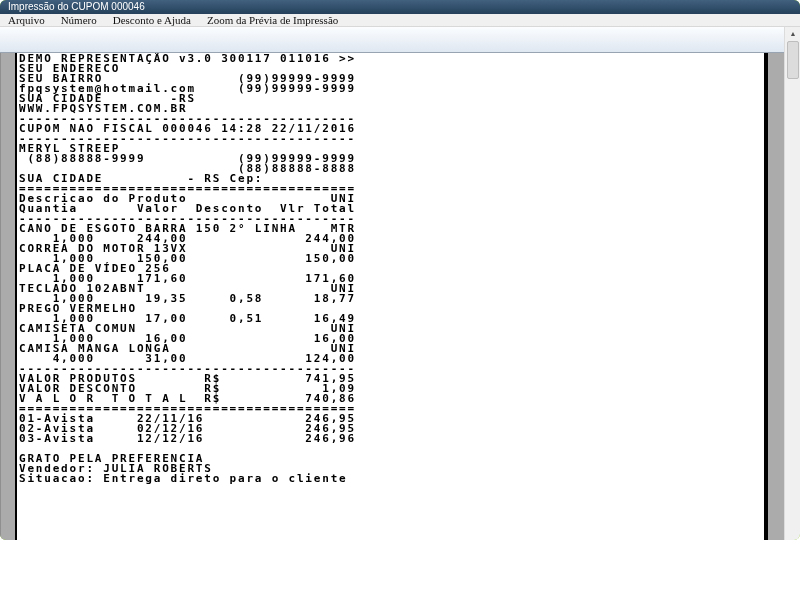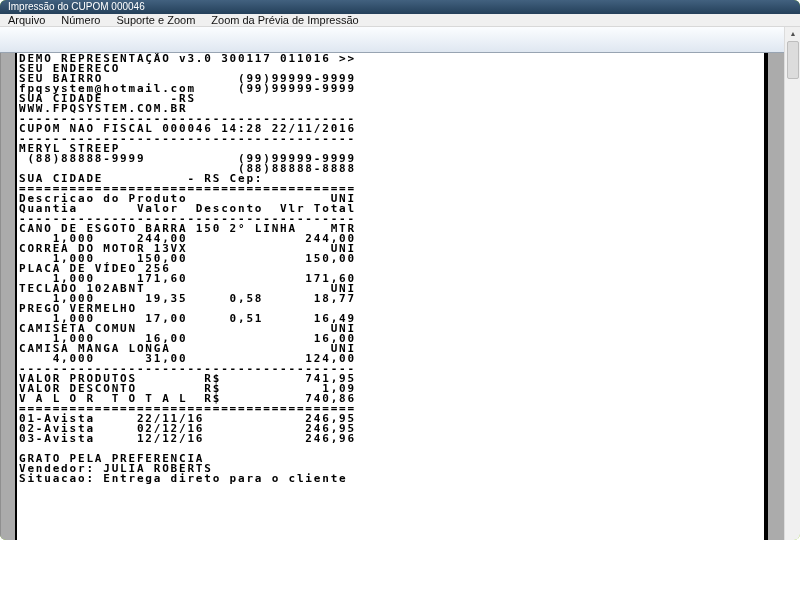--- a/index.html
+++ b/index.html
@@ -9,21 +9,21 @@
 
   
   .titlebar { position:absolute; left:0; top:0; width:800px; height:14px;
     background:linear-gradient(#42617f, #24405a); color:#fff; font-size:10px;
     line-height:14px; padding-left:8px; }
 
   
   .menubar { position:absolute; left:0; top:14px; width:800px; height:13px;
     background:#f0f0f0; border-bottom:1px solid #d8d8d8; font-size:11px; color:#111;
     display:flex; align-items:center; }
-  .menuitem { padding:0 8px; height:13px; line-height:13px; cursor:default; }
+  .menuitem { padding:0 8px; height:13px; line-height:13px; cursor:default;font-family:Liberation Serif, serif; }
 
   
   .toolbar { position:absolute; left:0; top:27px; width:784px; height:26px;
     background:linear-gradient(#fbfdff, #dfe7f1); border-bottom:1px solid #98a4b2; }
   .tbtn { position:absolute; top:31px; width:18px; height:18px; display:flex;
     align-items:center; justify-content:center; border-radius:2px; }
   .tsep { position:absolute; top:31px; width:1px; height:18px; background:#aeb8c4; }
   .zoom-label { position:absolute; top:34px; left:210px; font-size:11px; color:#333; }
   .combo { position:absolute; top:32px; left:237px; width:32px; height:17px;
     background:#fff; border:1px solid #7a8a99; font-size:11px; }
@@ -84,21 +84,21 @@
 
 <div id="window">
 
   <div class="titlebar">
     <span>Impressão do CUPOM 000046</span>
   </div>
 
   <div class="menubar">
     <span class="menuitem">Arquivo</span>
     <span class="menuitem">Número</span>
-    <span class="menuitem">Suporte e Zoom</span>
+    <span class="menuitem">Desconto e Ajuda</span>
     <span class="menuitem">Zoom da Prévia de Impressão</span>
   </div>
 
   <div class="toolbar">
 
     <div class="tbtn" style="left:2px;">
       <svg width="16" height="16" viewBox="0 0 16 16">
         <rect x="2" y="3" width="2" height="10" fill="#3e6fad"></rect>
         <path d="M5 8 L11 3 V6 H14 V10 H11 V13 Z" fill="#3e6fad" stroke="#2c5591" stroke-width="0.5"></path>
       </svg>

